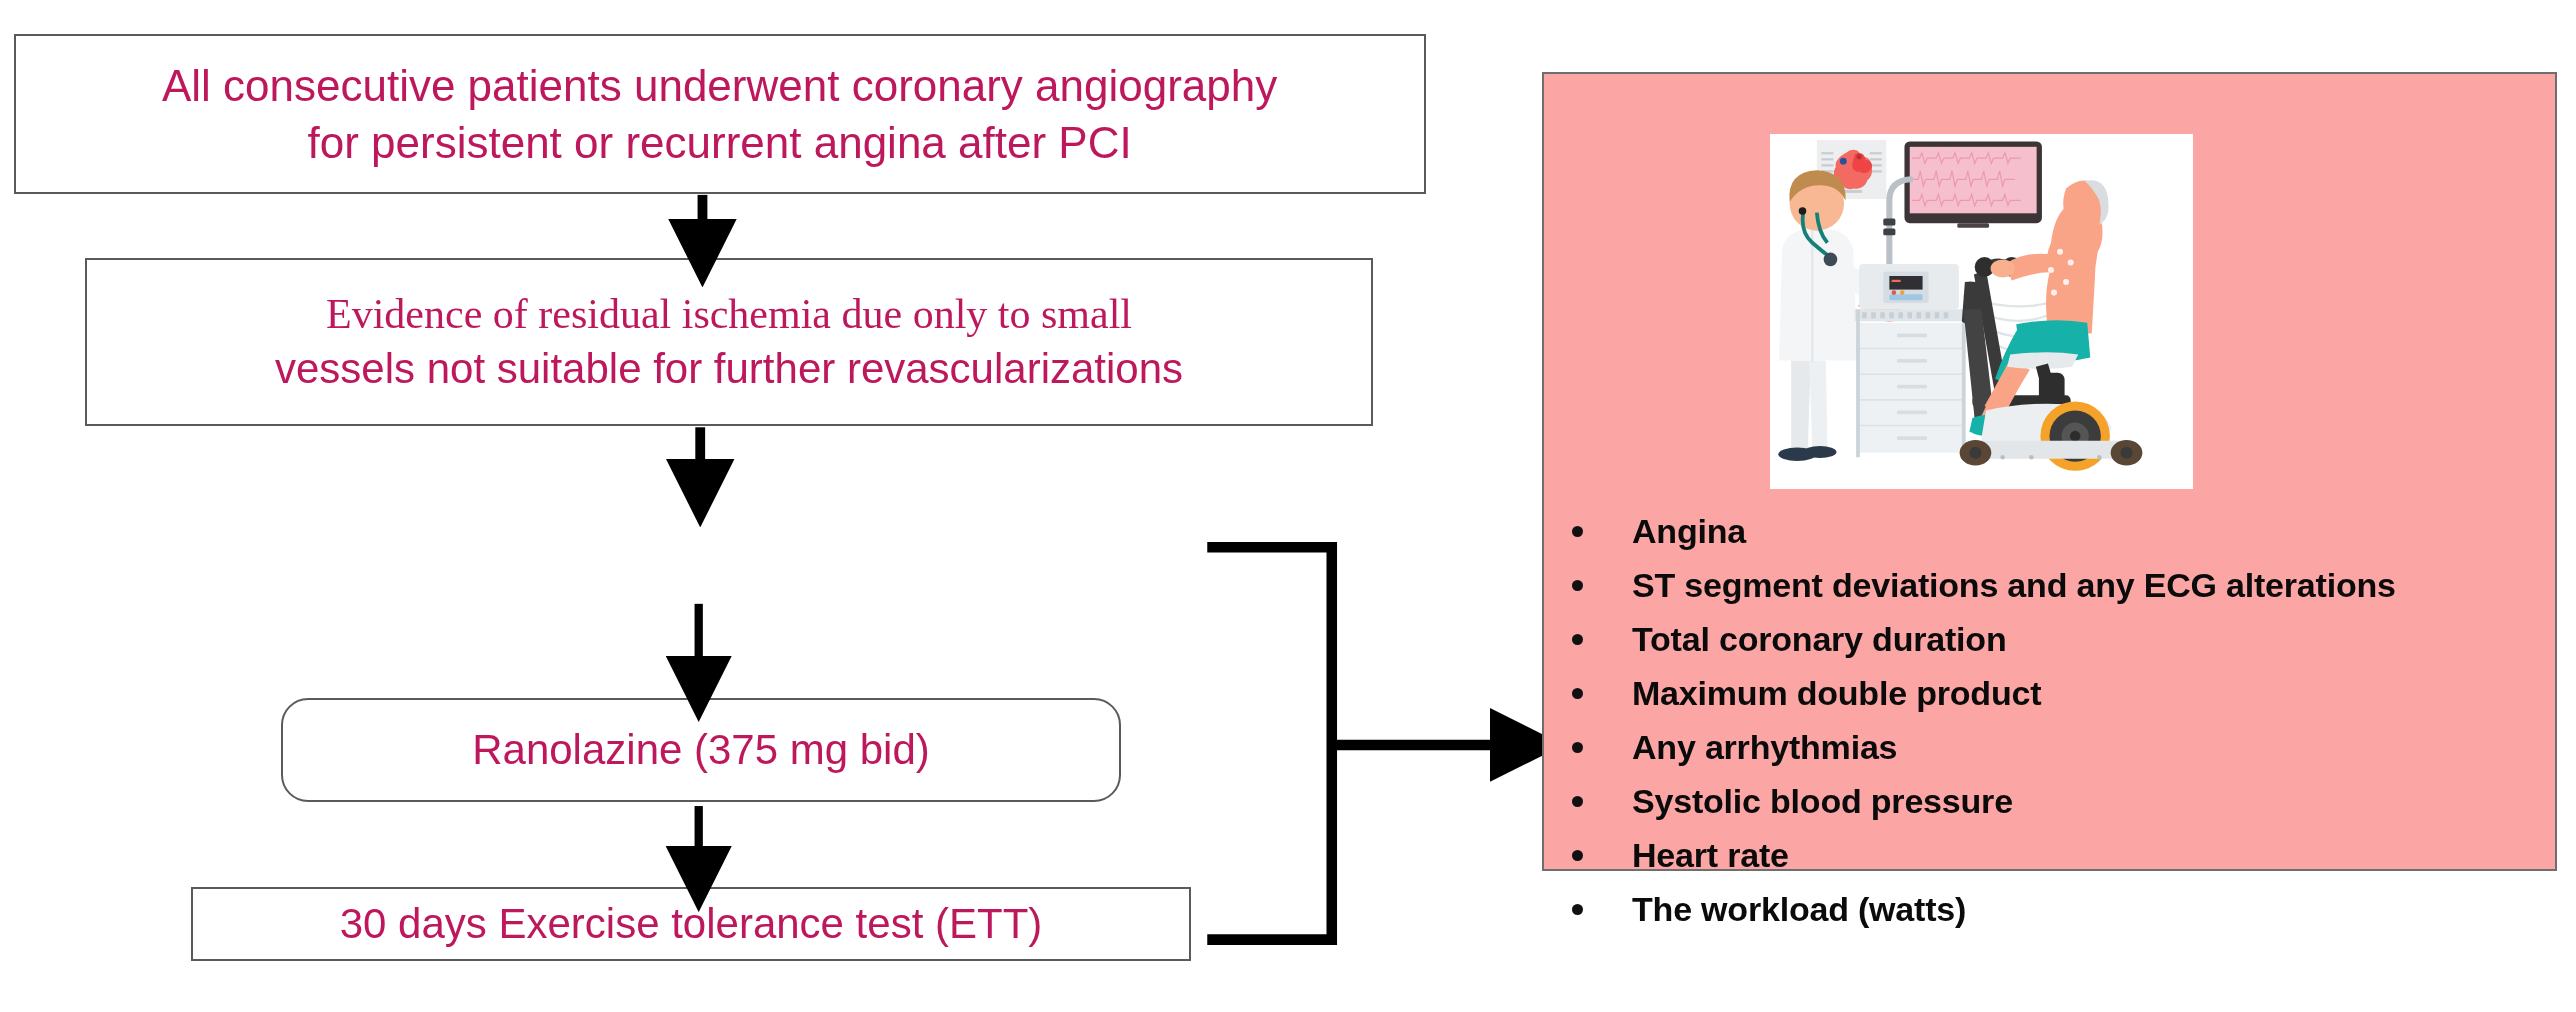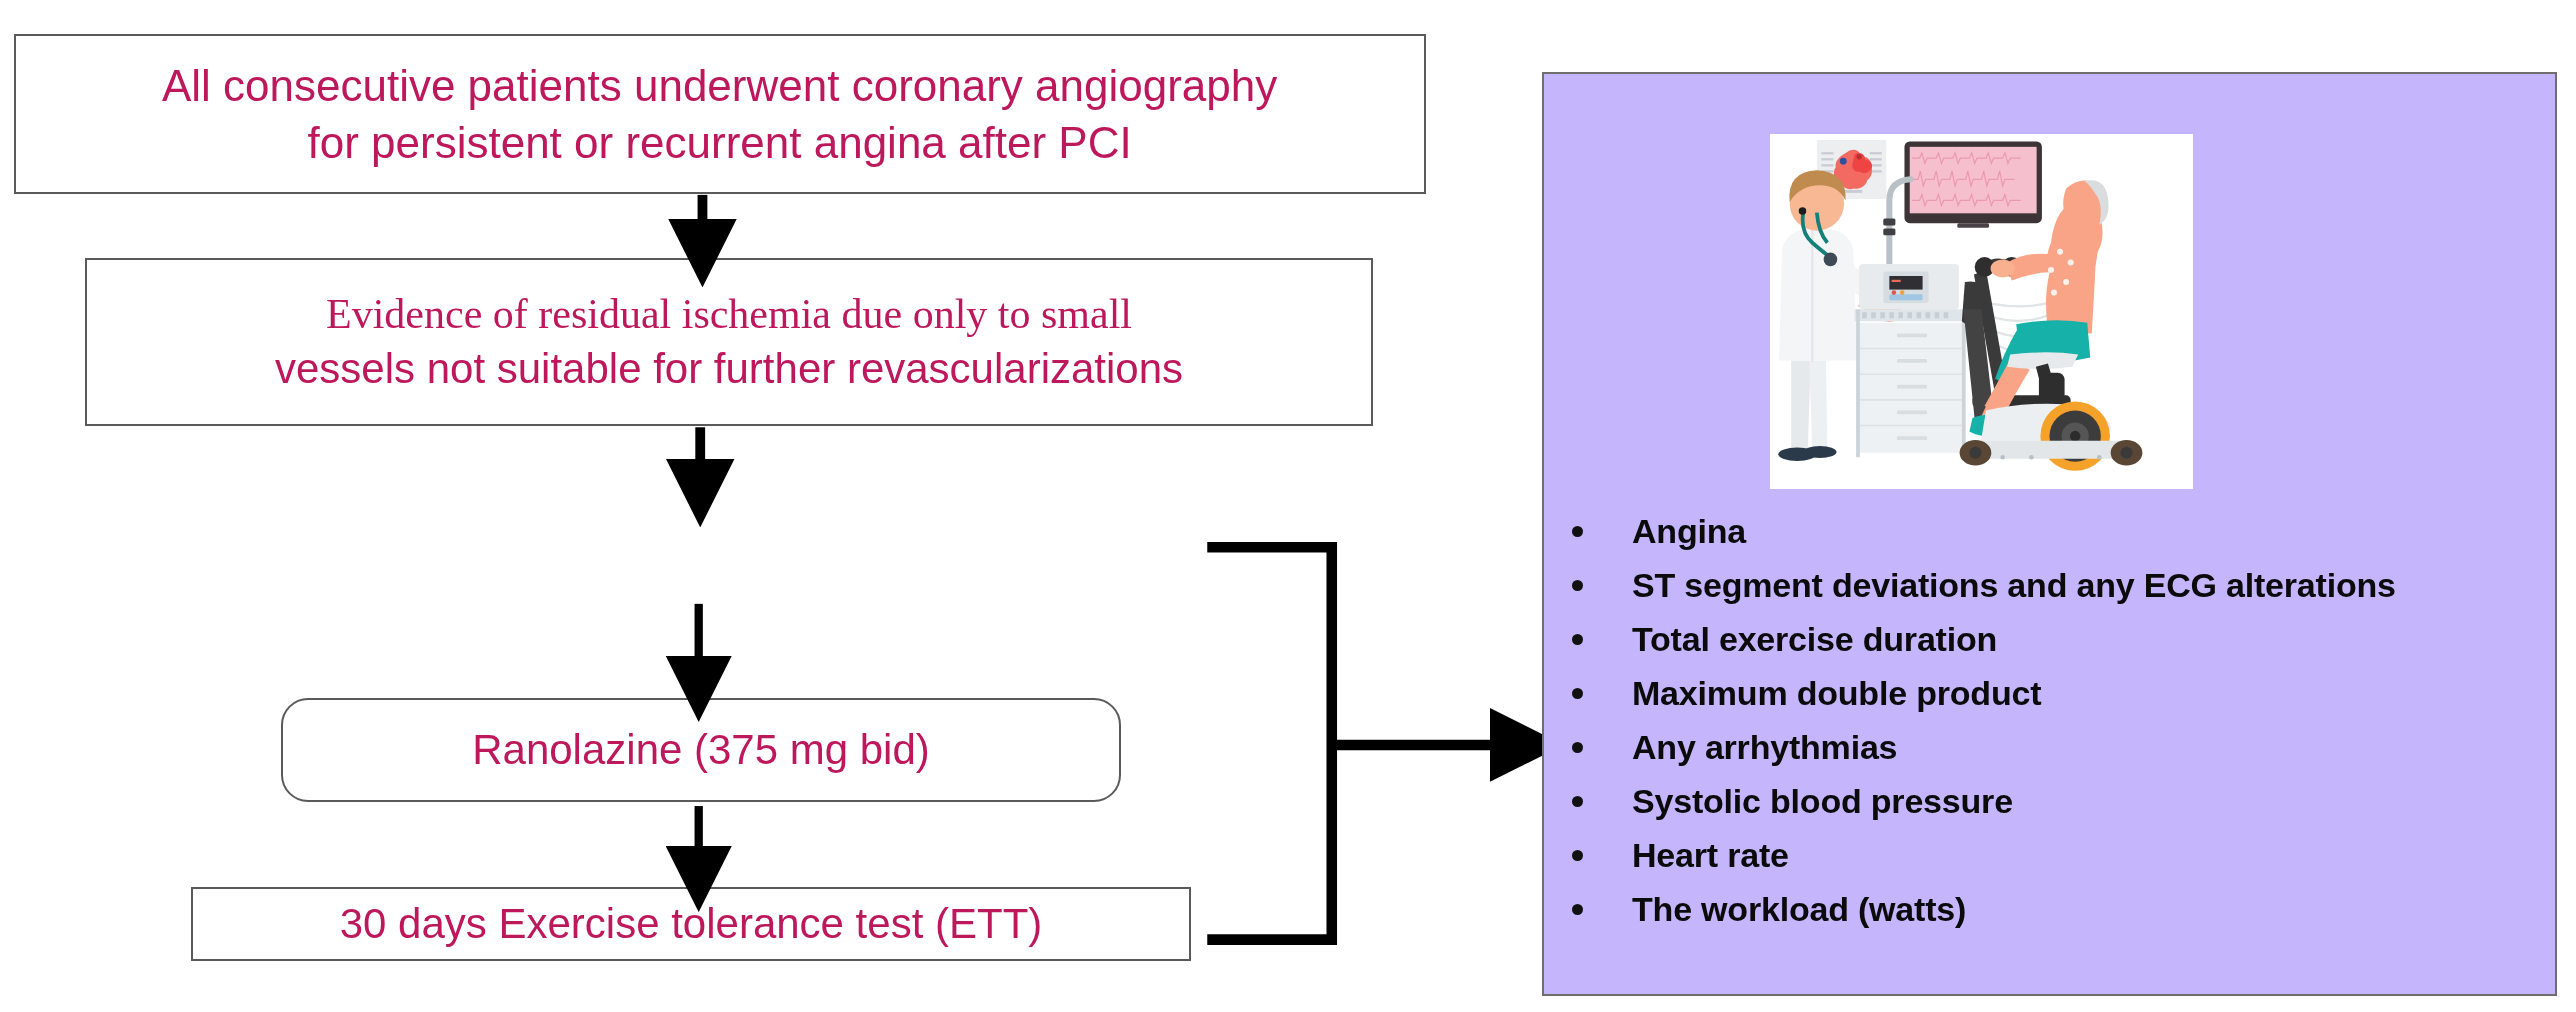--- a/index.html
+++ b/index.html
@@ -28,24 +28,24 @@
   #box-ischemia {left:85px; top:258px;  width:1288px; height:168px; font-size:42px;}
   #box-ett-base {left:190px; top:498px;  width:1017px; height:100px; font-size:42px;}
   #box-ranolaz  {left:281px; top:698px;  width:840px; height:104px; font-size:42px;border-radius:27px;}
   #box-ett-30   {left:191px; top:887px; width:1000px; height:74px; font-size:42px;}
 
   
   .wires{position:absolute;left:0;top:0;width:2576px;height:1013px;pointer-events:none;}
 
   
   #outcome-panel{
-    position:absolute;left:1542px;top:72px;width:1015px;height:924px;
+    position:absolute;left:1542px;top:72px;width:1015px;height:799px;
     box-sizing:border-box;
     border:2.3px solid #6e6e6e;
-    background:#c4b5fd;
+    background:#fca5a5;
   }
   #illustration{
     position:absolute;left:226px;top:60px;width:423px;height:355px;
   }
   #outcome-list{
     position:absolute;left:0px;top:430px;width:100%;
     list-style:none;margin:0;padding:0;
   }
   #outcome-list li{
     position:relative;
@@ -301,21 +301,21 @@
       <li>
           <span class="bullet"></span>
           <span>Angina</span>
         </li>
       <li>
           <span class="bullet"></span>
           <span>ST segment deviations and any ECG alterations</span>
         </li>
       <li>
           <span class="bullet"></span>
-          <span>Total exercise duration</span>
+          <span>Total coronary duration</span>
         </li>
       <li>
           <span class="bullet"></span>
           <span>Maximum double product</span>
         </li>
       <li>
           <span class="bullet"></span>
           <span>Any arrhythmias</span>
         </li>
       <li>

